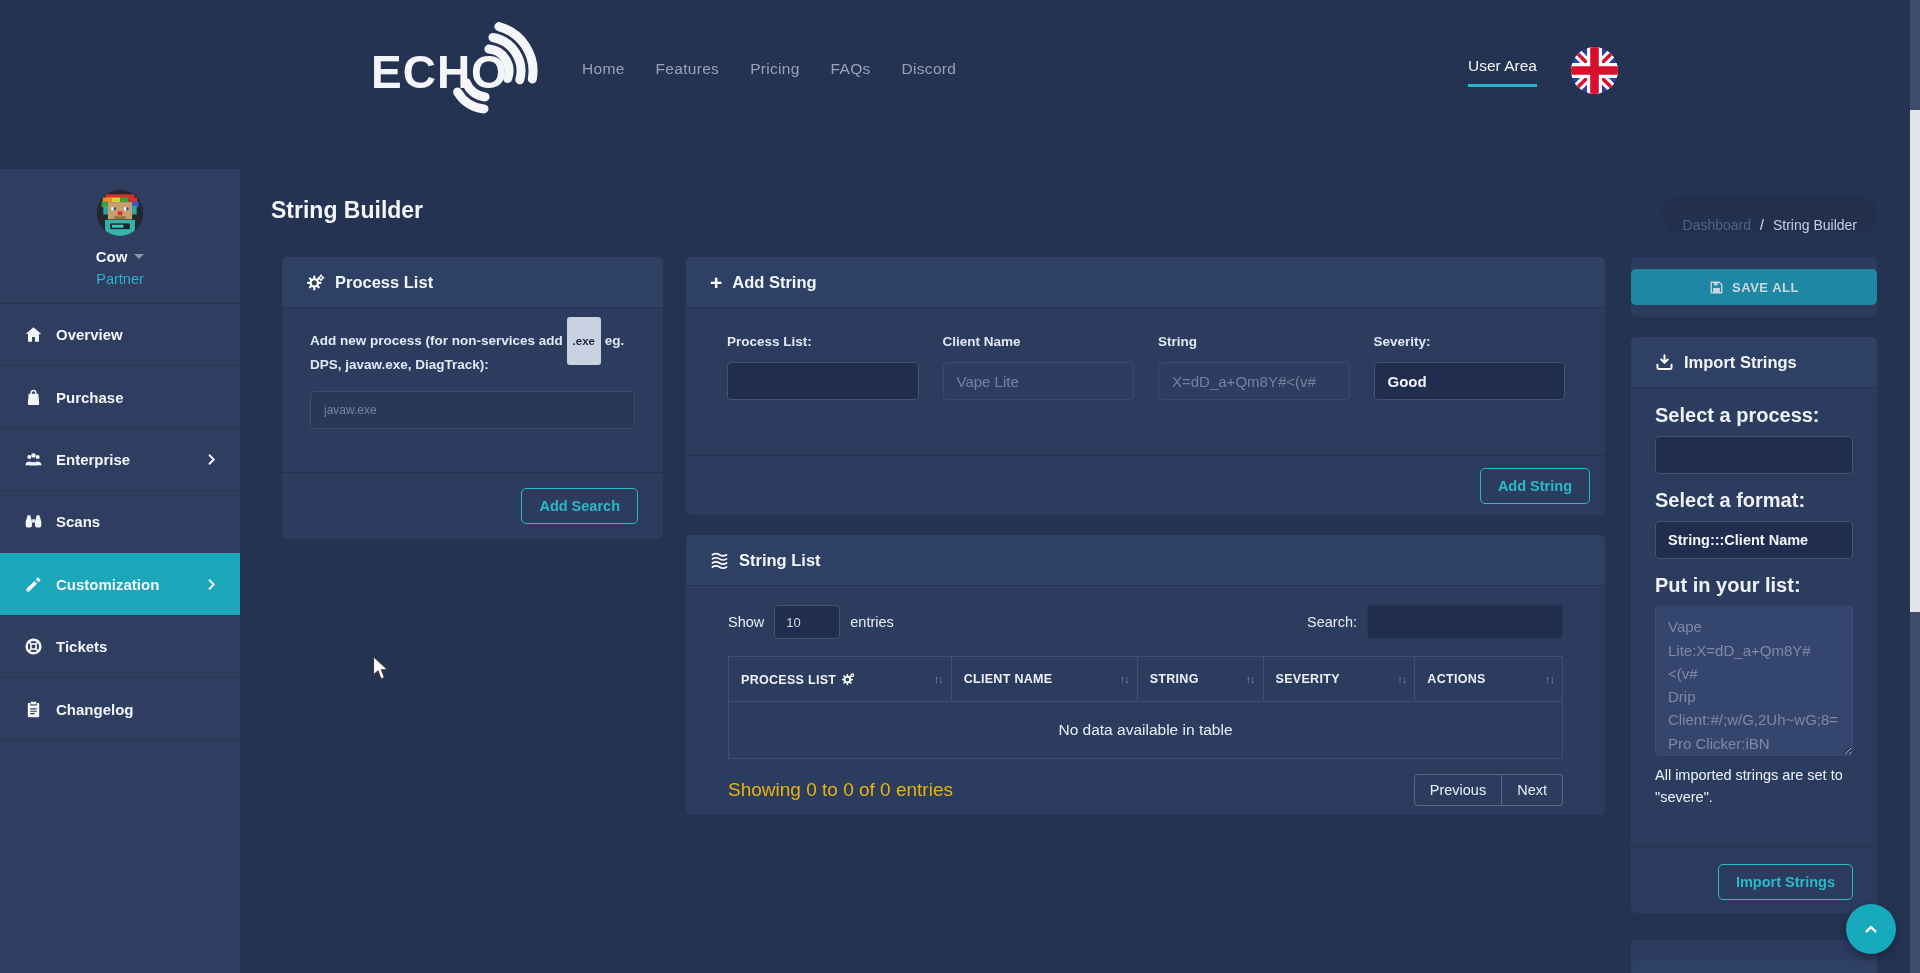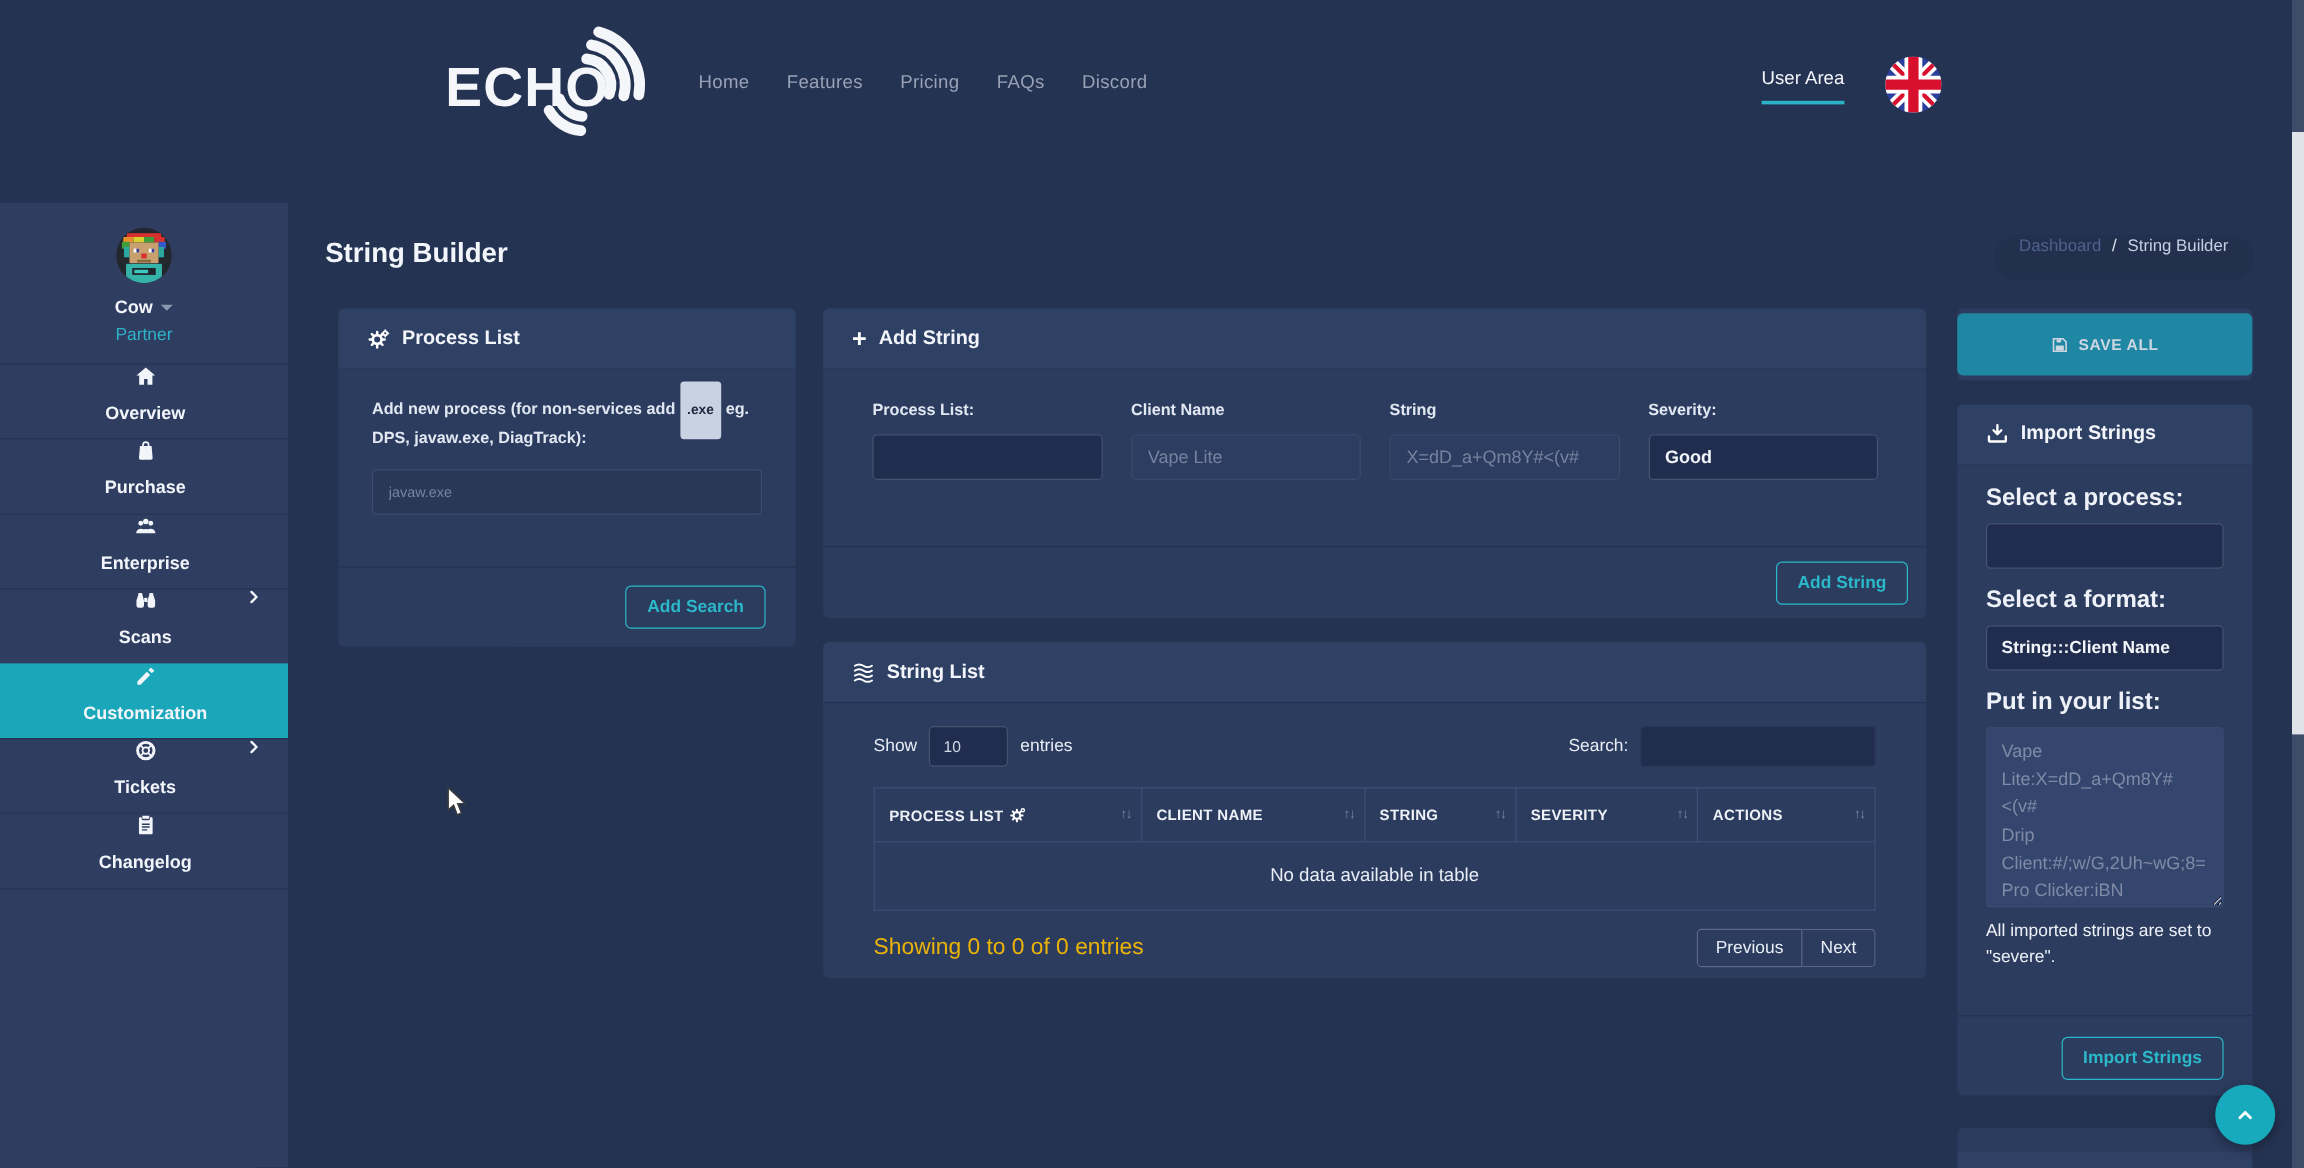--- a/index.html
+++ b/index.html
@@ -19,29 +19,29 @@
   .flag { position:absolute; left:1571px; top:47px; width:47px; height:47px; cursor:pointer; }
 
   
   .sidebar { position:absolute; left:0; top:169px; width:240px; height:804px; background:#2e3d60; }
   .profile { text-align:center; padding-top:21px; }
   .avatar { width:46px; height:46px; border-radius:50%; margin:0 auto; overflow:hidden; background:#23272e; cursor:pointer; }
   .username { margin-top:12px; font-size:15px; font-weight:700; color:#f2f5fa; cursor:pointer; display:inline-flex; align-items:center; gap:7px; }
   .caret-down { width:0; height:0; border-left:5px solid transparent; border-right:5px solid transparent; border-top:5px solid #8c96ad; display:inline-block; }
   .role { margin-top:5px; font-size:14.5px; color:#2db3c8; }
   .menu { margin-top:16px; border-bottom:1px solid #273552; }
-  .menu-item { height:62.4px; display:flex; align-items:center; padding:0 22px 0 24px; gap:13px; font-size:15px; font-weight:700; color:#f2f5fa; border-top:1px solid #273552; cursor:pointer;flex-direction:column; }
+  .menu-item { height:62.4px; display:flex; align-items:center; padding:0 22px 0 24px; gap:13px; font-size:15px; font-weight:700; color:#f2f5fa; border-top:1px solid #273552; cursor:pointer; }
   .menu-item.active { background:#1ba7ba; border-top-color:#1ba7ba; }
   .micon { width:19px; height:19px; display:inline-flex; flex:none; }
   .micon svg { width:100%; height:100%; }
   .chev-right { margin-left:auto; width:13px; height:13px; }
 
   
   .page-title { position:absolute; left:271px; top:197px; font-size:23px; font-weight:600; color:#f2f5fa; }
-  .breadcrumb { position:absolute; right:42px; top:196px; height:37px; background:#22304e; border-radius:19px; display:flex; align-items:flex-start; gap:9px; padding:0 21px; font-size:14px; }
+  .breadcrumb { position:absolute; right:42px; top:196px; height:37px; background:#22304e; border-radius:19px; display:flex; align-items:flex-end; gap:9px; padding:0 21px; font-size:14px; }
   .bc-link { color:#4f618c; cursor:pointer; }
   .bc-sep { color:#dfe4ee; }
   .bc-current { color:#c6cfe2; }
 
   
   .card { position:absolute; background:#2c3c5f; border-radius:5px; display:flex; flex-direction:column;justify-content:center; }
   .card-header { height:51px; flex:none; display:flex; align-items:center; gap:10px; padding:0 24px; font-size:16.5px; font-weight:600; color:#f2f5fa; background:#2f4065; border-bottom:1px solid #24324f; border-radius:5px 5px 0 0; }
   .hicon { display:inline-flex; width:19px; height:19px; color:#fff; }
   .hicon svg { width:100%; height:100%; }
   .plus-glyph { font-size:21px; font-weight:600; line-height:19px; width:auto; }
@@ -83,21 +83,21 @@
   .empty-cell { height:57px; text-align:center; font-size:15.5px; color:#e9eef6; }
   .tfoot { display:flex; align-items:center; margin-top:15px; }
   .status { font-size:19px; color:#eab308; }
   .pagination { margin-left:auto; display:flex; }
   .page-btn { background:transparent; border:1px solid #5d6683; color:#e9eef6; font-size:14.5px; font-family:inherit; padding:7px 15px; cursor:pointer; }
   .page-btn.prev { border-radius:4px 0 0 4px; }
   .page-btn.next { border-radius:0 4px 4px 0; border-left:none; }
 
   
   #card-save { left:1631px; top:257px; width:246px; height:60px; }
-  .save-btn { width:100%; height:52px; background:#1f87a3; border:none; border-radius:5px; color:#ccd7e2; font-weight:700; font-size:13px; letter-spacing:.5px; font-family:inherit; display:flex; align-items:center; justify-content:center; gap:8px; cursor:pointer; }
+  .save-btn { width:100%; height:36px; background:#1f87a3; border:none; border-radius:5px; color:#ccd7e2; font-weight:700; font-size:13px; letter-spacing:.5px; font-family:inherit; display:flex; align-items:center; justify-content:center; gap:8px; cursor:pointer; }
   .save-btn svg { width:15px; height:15px; }
 
   #card-import { left:1631px; top:341px; width:246px; height:572px; }
   #card-import .body { padding:16px 24px 0; flex:1; }
   .rlabel { font-size:20px; font-weight:600; color:#eef2f8; margin:0 0 9px; }
   .rlabel.mt { margin-top:15px; }
   .rselect { height:38px; background:#212d4e; border:1px solid #46536f; border-radius:4px; display:flex; align-items:center; padding:0 12px; font-size:14.5px; font-weight:600; color:#f2f5fa; cursor:pointer; }
   .rtextarea { width:100%; height:150px; background:#35466e; border:1px solid #3c4b72; border-radius:3px; color:#7e8aa6; font-size:15px; line-height:1.55; font-family:inherit; padding:8px 12px; resize:vertical; overflow-y:scroll; outline:none; }
   .rtextarea::-webkit-scrollbar { width:9px; }
   .rtextarea::-webkit-scrollbar-track { background:#55617e; }

